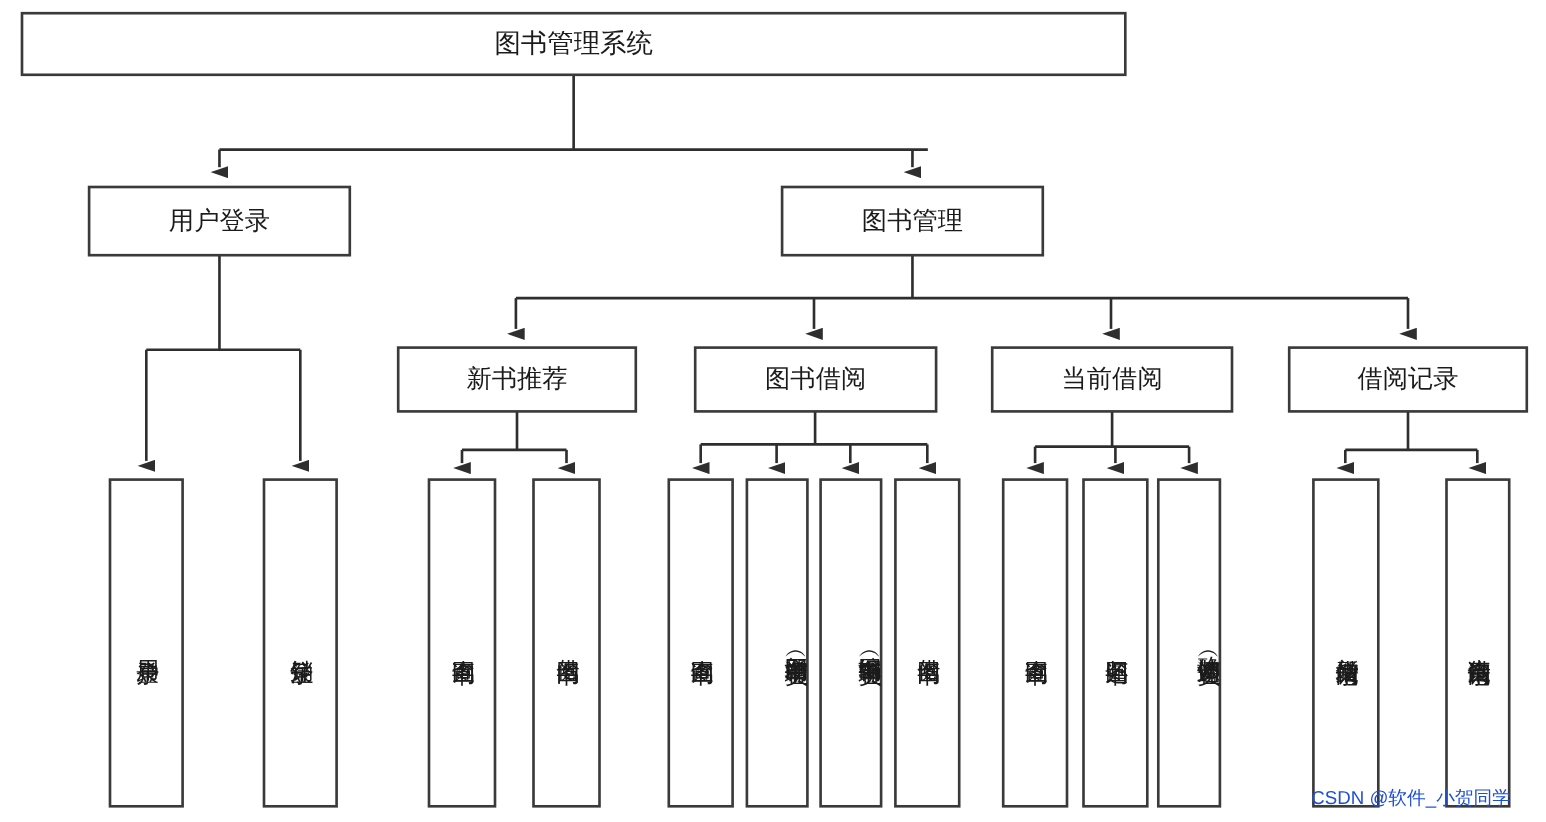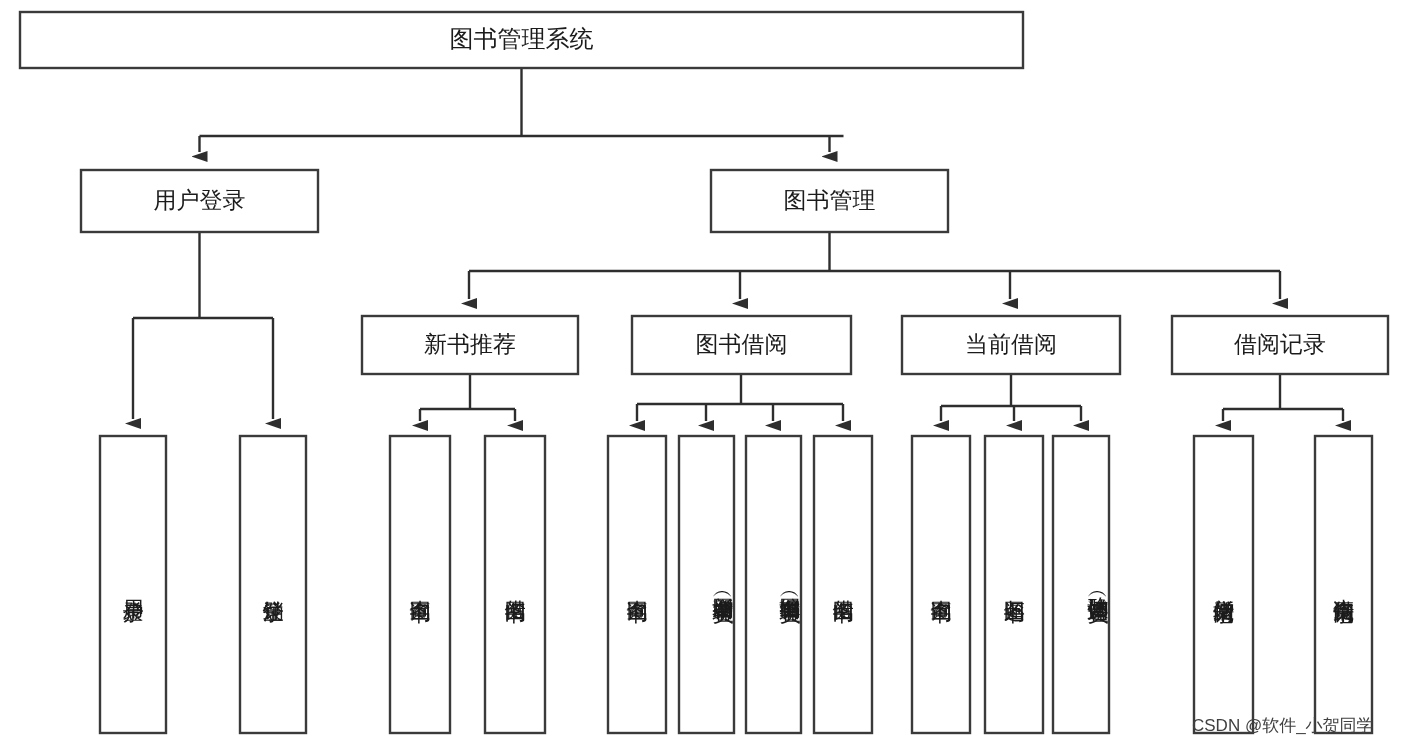--- a/index.html
+++ b/index.html
@@ -70,21 +70,21 @@
     letter-spacing: 1px;
     white-space: nowrap;
     pointer-events: none;
   }
   .watermark {
     position: absolute;
     left: 1192px;
     top: 714px;
     font-family: "Liberation Sans", "DejaVu Sans", sans-serif;
     font-size: 17px;
-    color: #404040;
+    color: #1d4ed8;
     white-space: nowrap;
   }
 </style>
 </head>
 <body>
 
 <div id="diagram-root">
 
   <svg class="flow" viewBox="0 0 1405 747">
     <defs>

